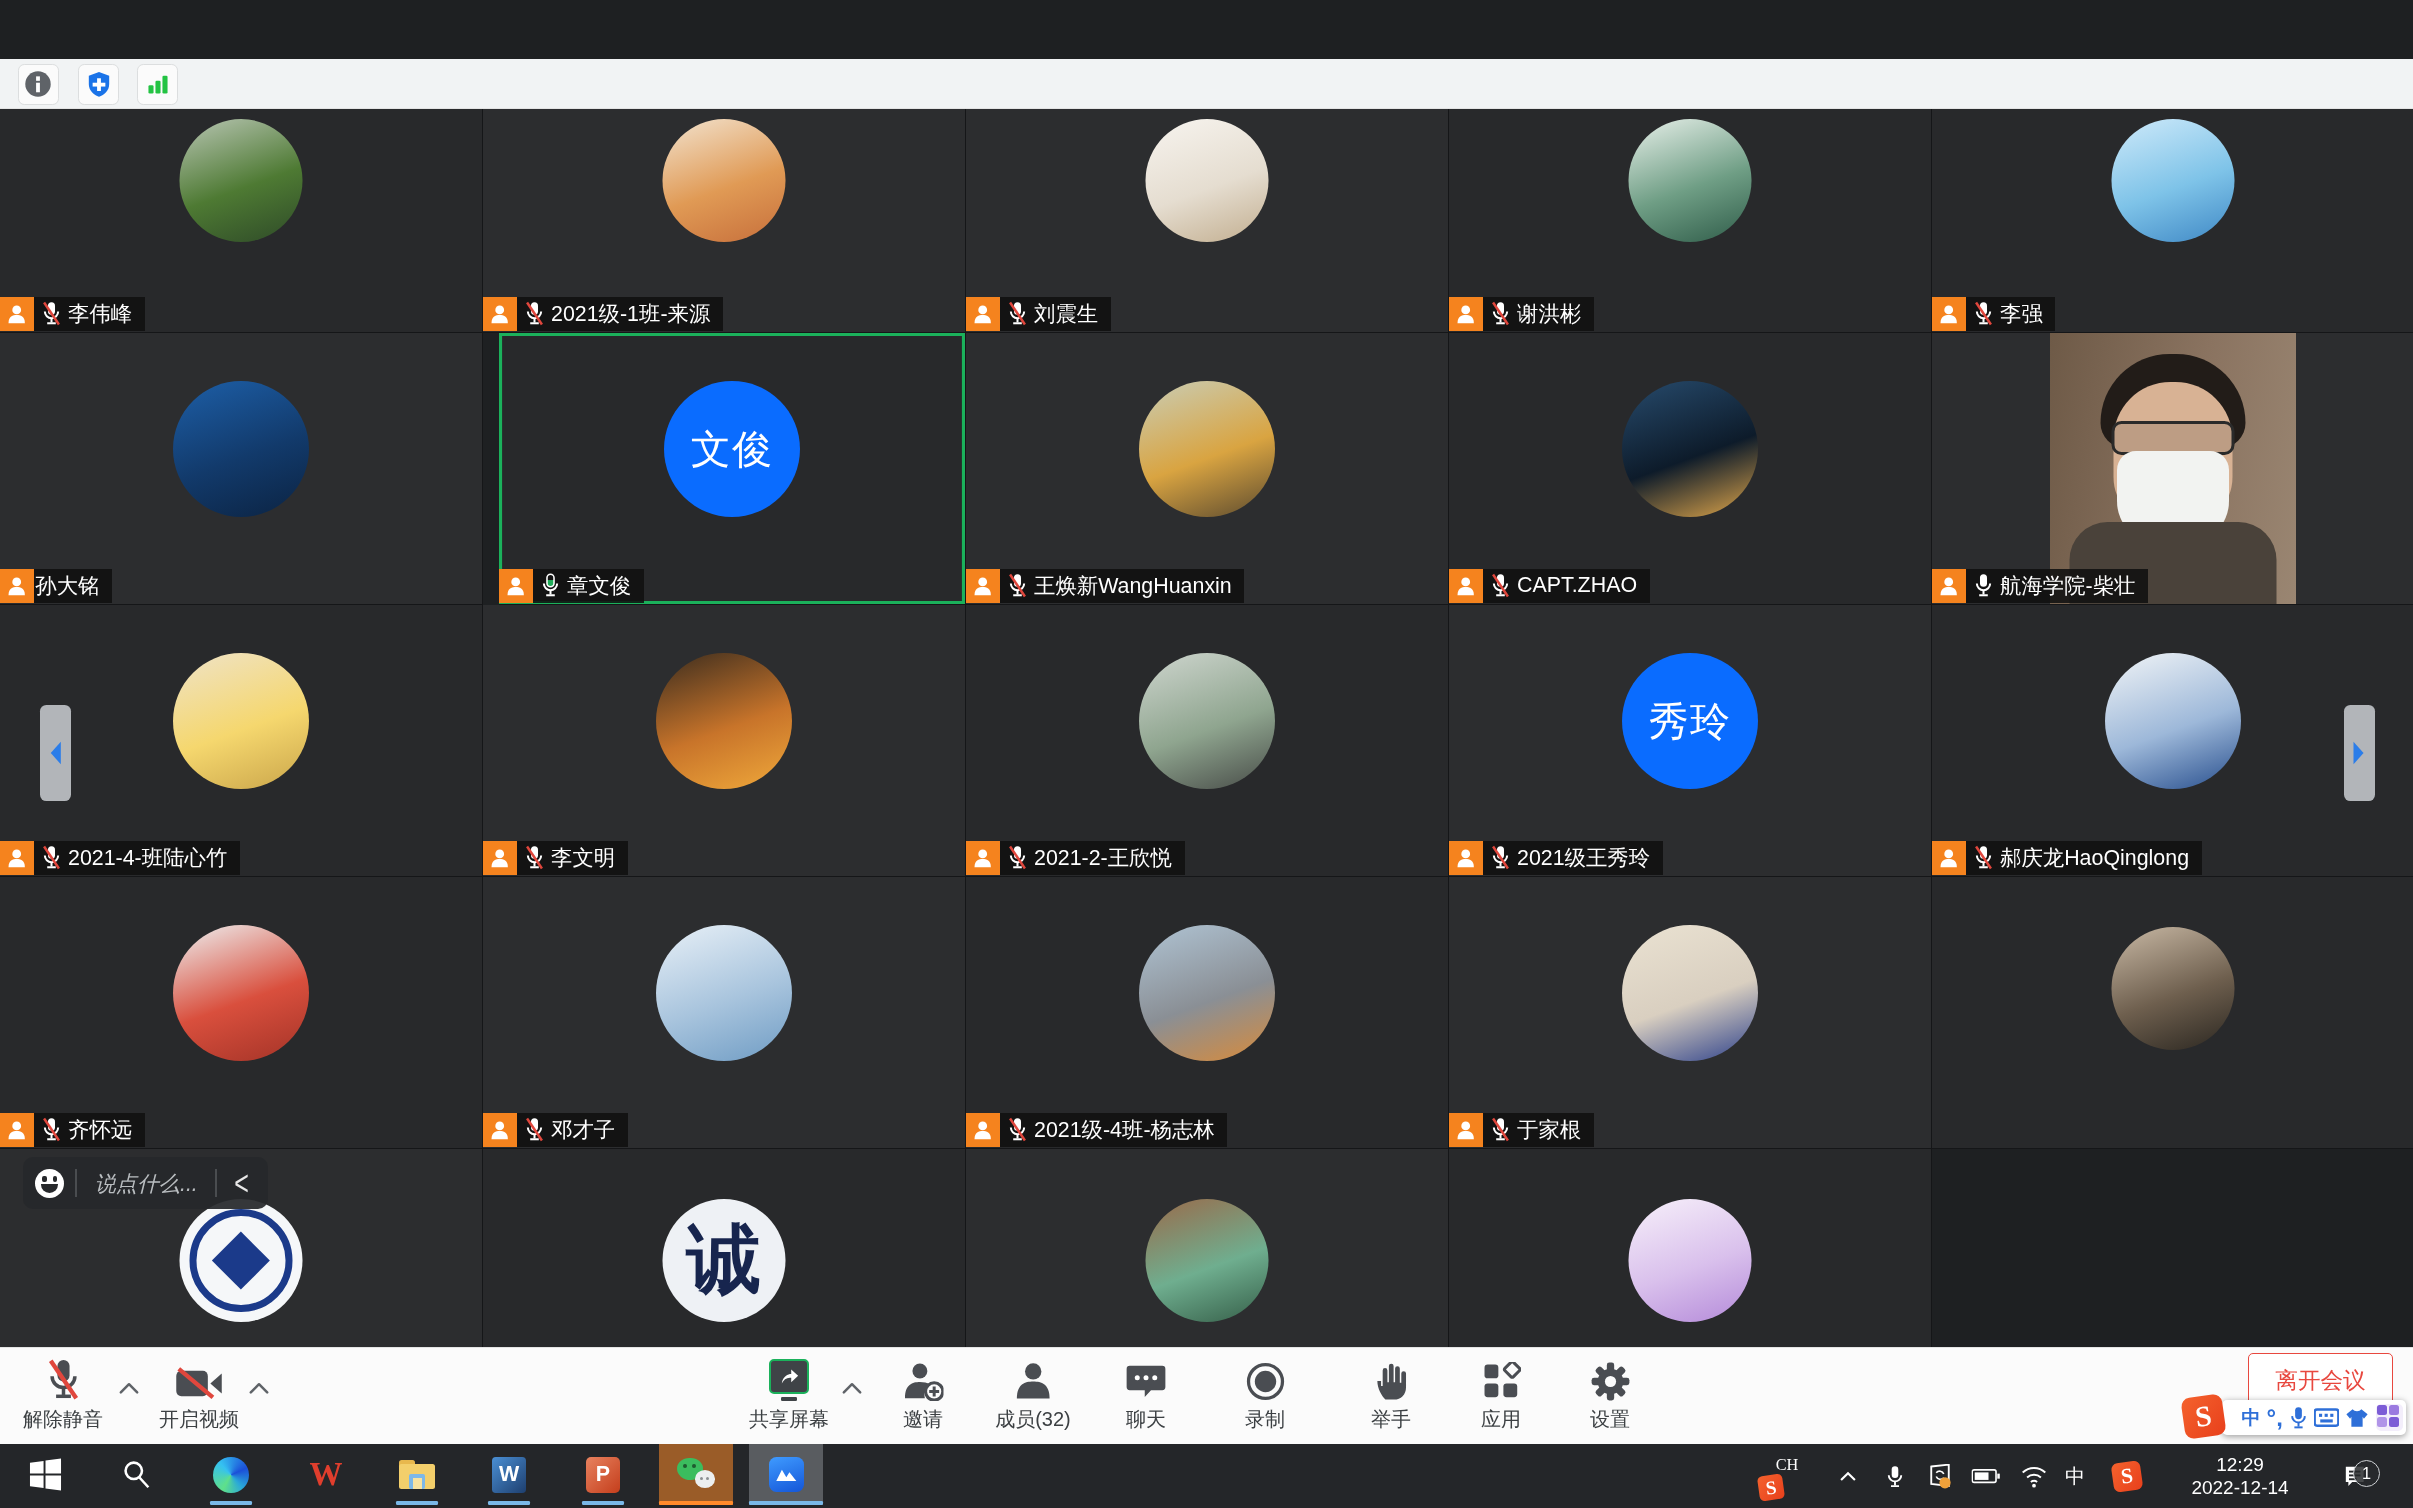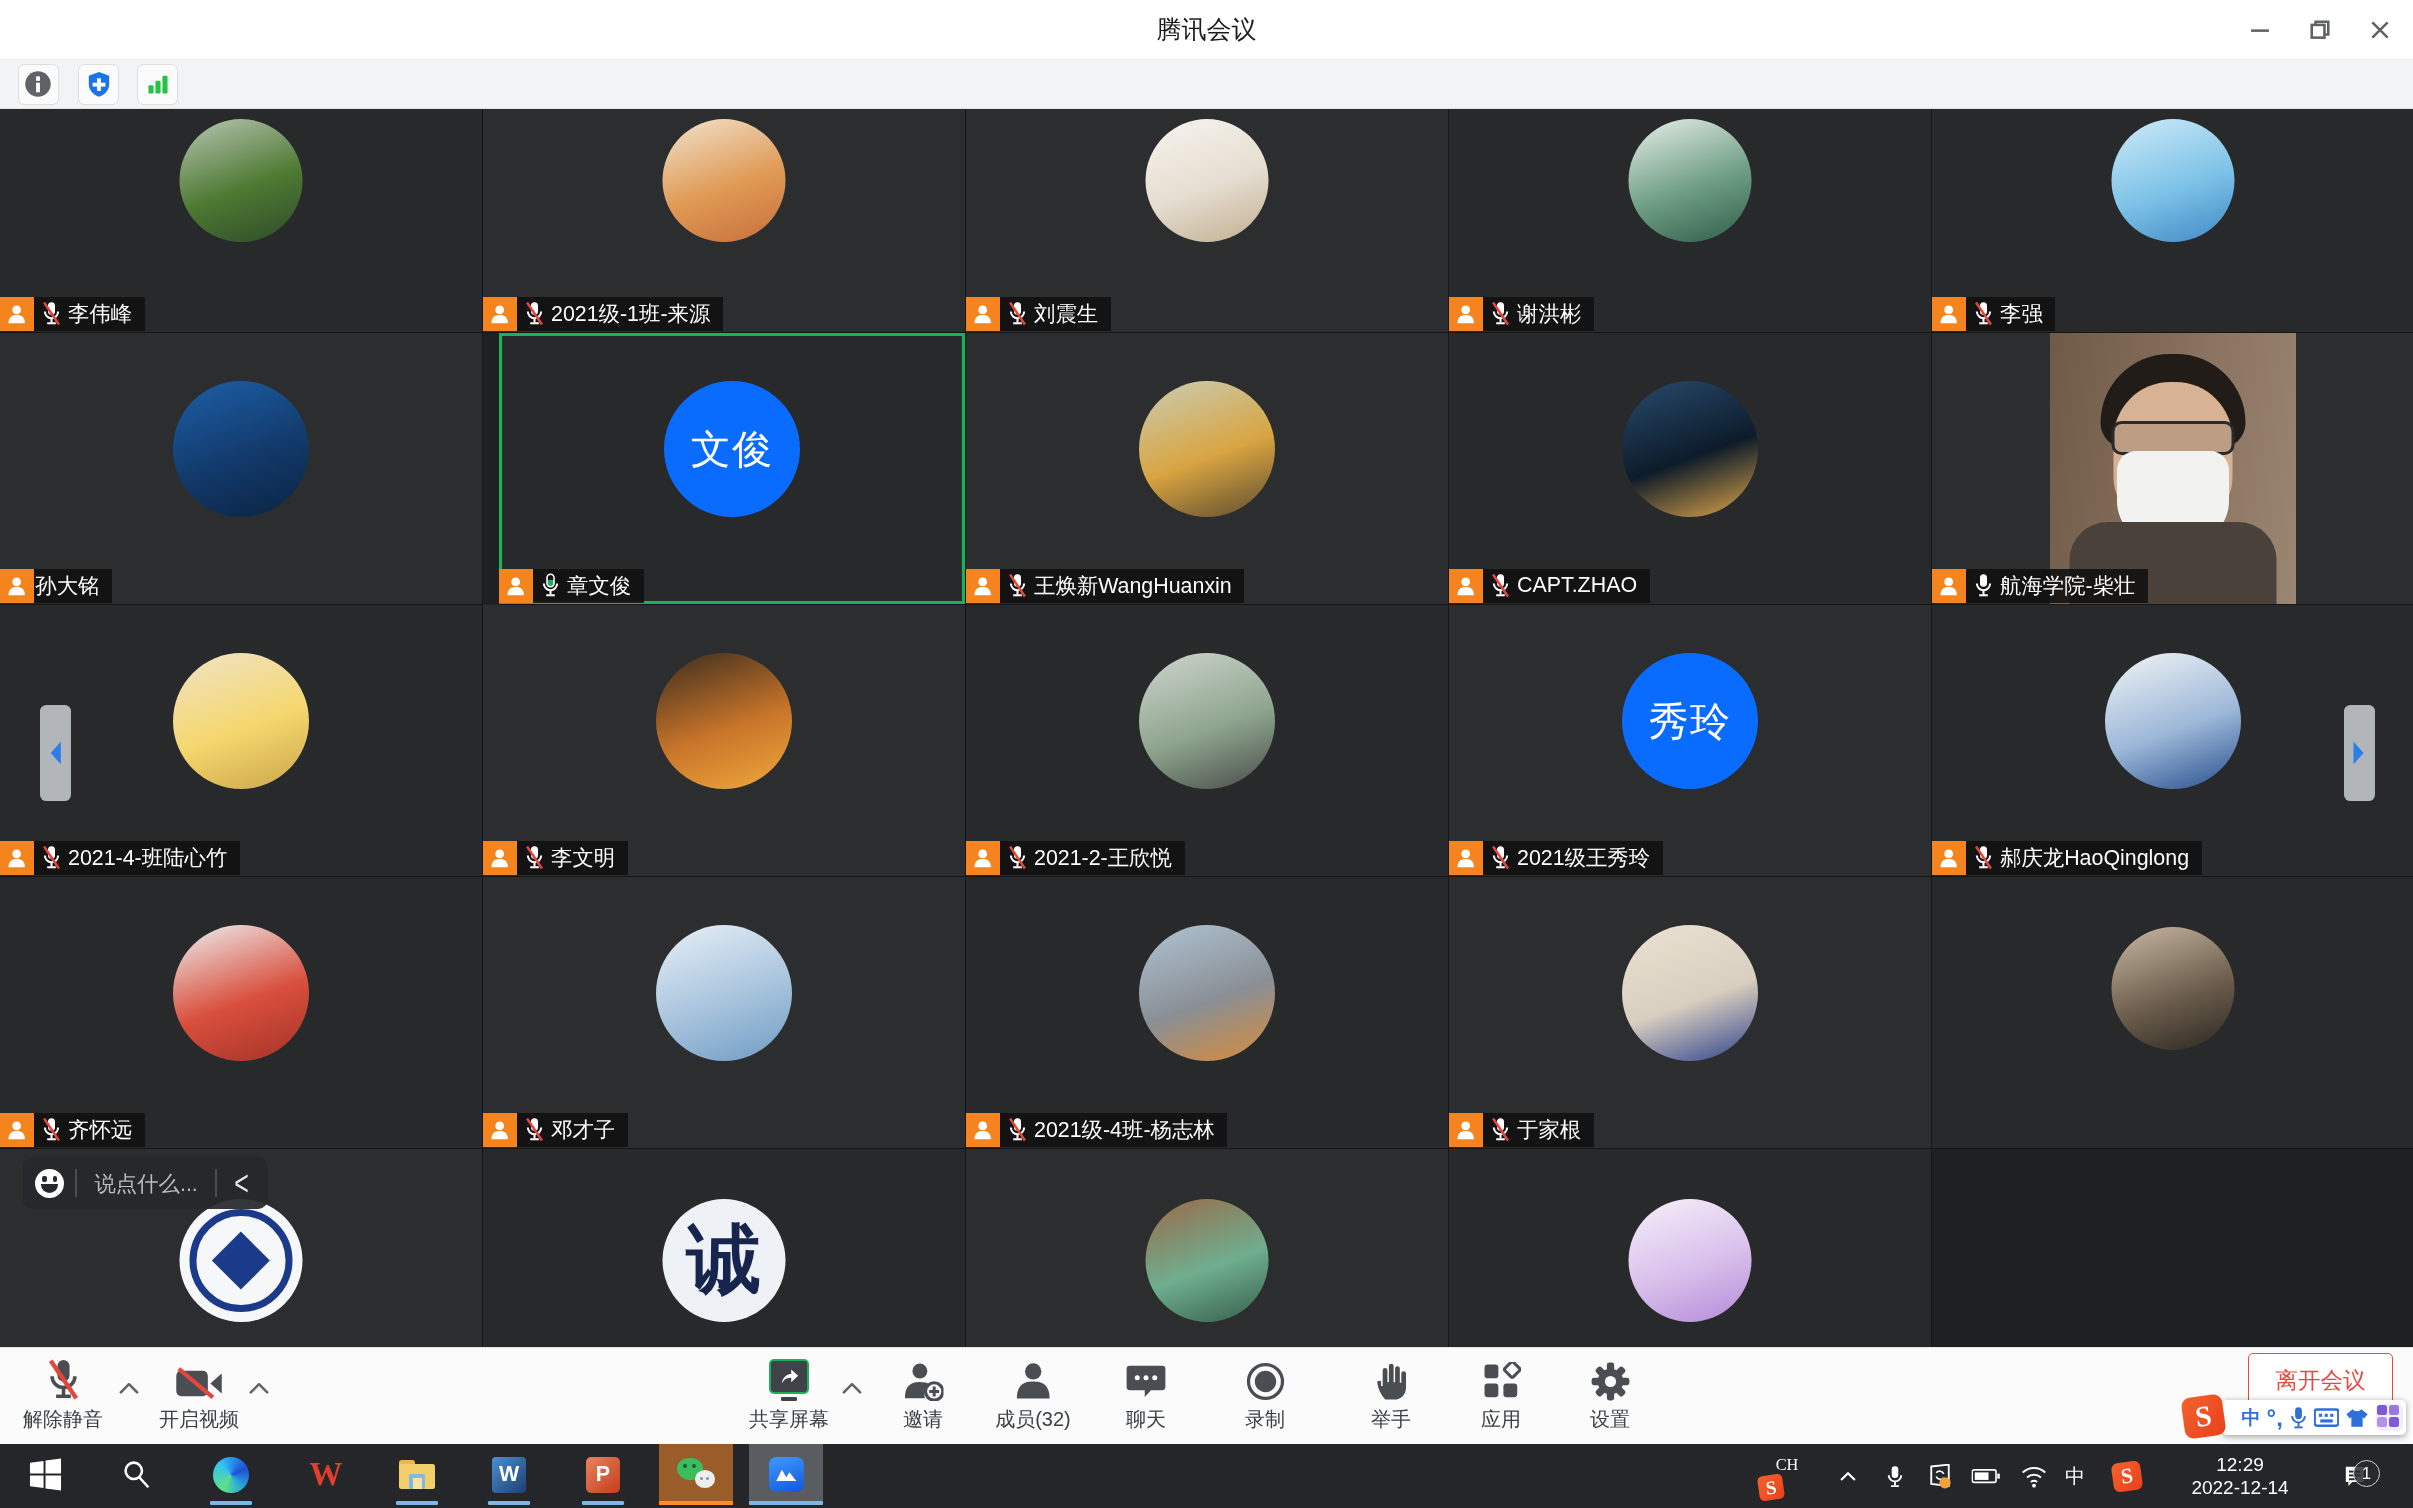--- a/index.html
+++ b/index.html
@@ -59,21 +59,21 @@
   .navtab svg{width:16.3px;height:28px;}
   
   .chatbubble{position:absolute;left:22.6px;top:1157px;height:52px;background:rgba(38,40,43,.93);
               border-radius:10px;display:flex;align-items:center;padding:0 12.6px;gap:11.3px;z-index:7;}
   .smiley{width:29px;height:29px;background:#fff;border-radius:50%;position:relative;}
   .smiley i{position:absolute;top:7.5px;width:4.4px;height:6.3px;background:#26282b;border-radius:1.9px;}
   .smiley i.l{left:7px}.smiley i.r{right:7px}
   .smiley b{position:absolute;left:5.7px;bottom:5px;width:17.6px;height:8.8px;background:#26282b;
             border-radius:0 0 17.6px 17.6px;}
   .cdiv{width:1.3px;height:28px;background:#4a4d50;}
-  .chatph{color:#b9bdc0;font-size:21.4px;padding:0 6.3px;}
+  .chatph{color:#b9bdc0;font-size:21.4px;padding:0 6.3px;font-style:italic;}
   .chatcol{color:#e8e8e8;font-size:25px;padding:0 6.3px;transform:scaleY(1.4);}
   
   .banner{position:absolute;right:0;top:80px;height:55px;background:#2a2c2e;border-radius:8.8px 0 0 8.8px;
           display:flex;align-items:center;padding-left:21.4px;width:436px;z-index:35;}
   .banner .micwrap{width:21.4px;height:29px;}
   .bdiv{width:1.9px;height:33px;background:#46494c;margin:0 17.6px 0 16.3px;}
   .btext{color:#f2f2f2;font-size:22.6px;white-space:nowrap;}
   .blogo{position:absolute;right:22.6px;top:6.3px;width:94px;height:44px;opacity:.55;}
   .blogo span{position:absolute;width:33px;height:33px;transform:rotate(45deg);border-radius:3.8px;}
   .blogo .d1{left:8.8px;top:6.3px;background:#3c3f42;}
@@ -110,39 +110,20 @@
   .trayitem{position:absolute;top:0;height:65px;display:flex;align-items:center;justify-content:center;
             transform:translateX(-50%);color:#fff;}
   .clock{flex-direction:column;line-height:22.6px;font-size:19px;text-align:center;}
   .appicon{display:flex;align-items:center;justify-content:center;}
 </style>
 </head>
 <body>
 
 <div id="app">
 
-  <div class="titlebar">
-    <div class="title">腾讯会议</div>
-    <div class="winbtn" style="left:2231px">
-      <svg viewBox="0 0 44 44">
-          <rect x="8" y="21" width="28" height="4" fill="#5f6368"></rect>
-        </svg>
-      </div>
-    <div class="winbtn" style="left:2291px">
-      <svg viewBox="0 0 44 44" fill="none" stroke="#5f6368" stroke-width="4">
-        <rect x="9" y="14" width="20" height="20"></rect>
-          <path d="M15 14 v-5 h20 v20 h-6"></path>
-        </svg>
-      </div>
-    <div class="winbtn" style="left:2351px">
-      <svg viewBox="0 0 44 44" stroke="#5f6368" stroke-width="4">
-          <path d="M10 10 L34 34 M34 10 L10 34"></path>
-        </svg>
-      </div>
-  </div>
 
   <div class="subbar">
     <div class="qbtn" style="left:17.6px">
       <span>
         <svg width="28" height="28" viewBox="0 0 44 44">
             <circle cx="22" cy="22" r="20" fill="#5f6368"></circle>
         <rect x="19" y="10" width="6" height="7" fill="#fff"></rect>
             <rect x="19" y="20" width="6" height="15" fill="#fff"></rect>
           </svg></span>
     </div>

